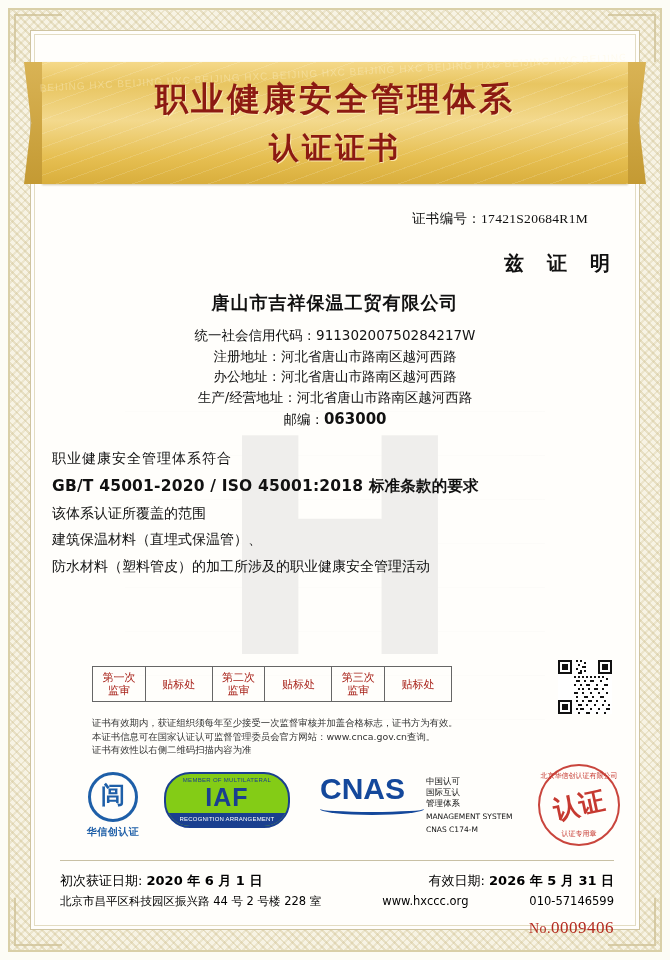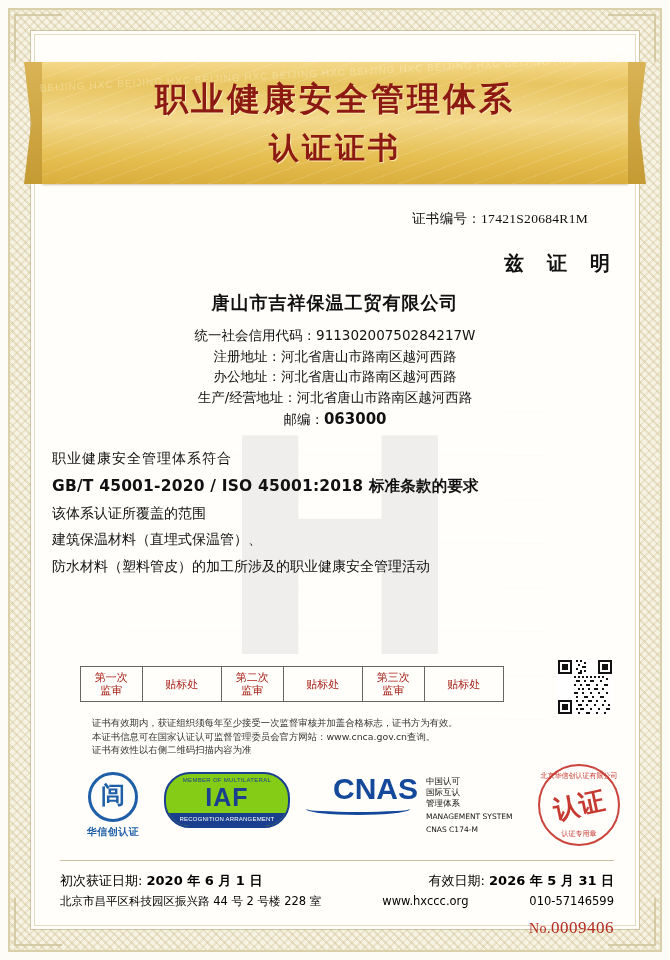--- a/index.html
+++ b/index.html
@@ -219,23 +219,23 @@
   .scope-detail {
     margin-top: 6px;
     font-size: 14px;
     line-height: 21px;
     font-family: "DejaVu Sans", sans-serif;
   }
 
   
   .surv-wrap {
     position: absolute;
-    left: 80px;
+    left: 92px;
     top: 666px;
-    width: 424px;
+    width: 360px;
   }
   table.surv {
     border-collapse: collapse;
     width: 100%;
     font-size: 11px;
     font-family: "DejaVu Sans", sans-serif;
   }
   table.surv td {
     border: 1px solid #666;
     height: 34px;
@@ -320,21 +320,21 @@
     letter-spacing: 1px;
     font-family: "Liberation Sans", sans-serif;
   }
   .iaf-bottom {
     position: absolute; bottom: 0; left: 0; right: 0; height: 13px;
     background: #1a3f8f; color: #fff;
     font-size: 6px; letter-spacing: .2px; text-align: center; line-height: 13px;
     font-family: "Liberation Sans", sans-serif;
   }
 
-  .logo-cnas { left: 246px; width: 112px; text-align: right; }
+  .logo-cnas { left: 260px; width: 112px; }
   .cnas-main {
     font-size: 30px; font-weight: bold; color: #14489b;
     letter-spacing: 0px; line-height: 34px;
     font-family: "Liberation Sans", sans-serif;
   }
   .cnas-swoosh {
     width: 104px; height: 9px;
     border-bottom: 3px solid #14489b;
     border-radius: 0 0 50% 50%;
     margin-top: -3px;

